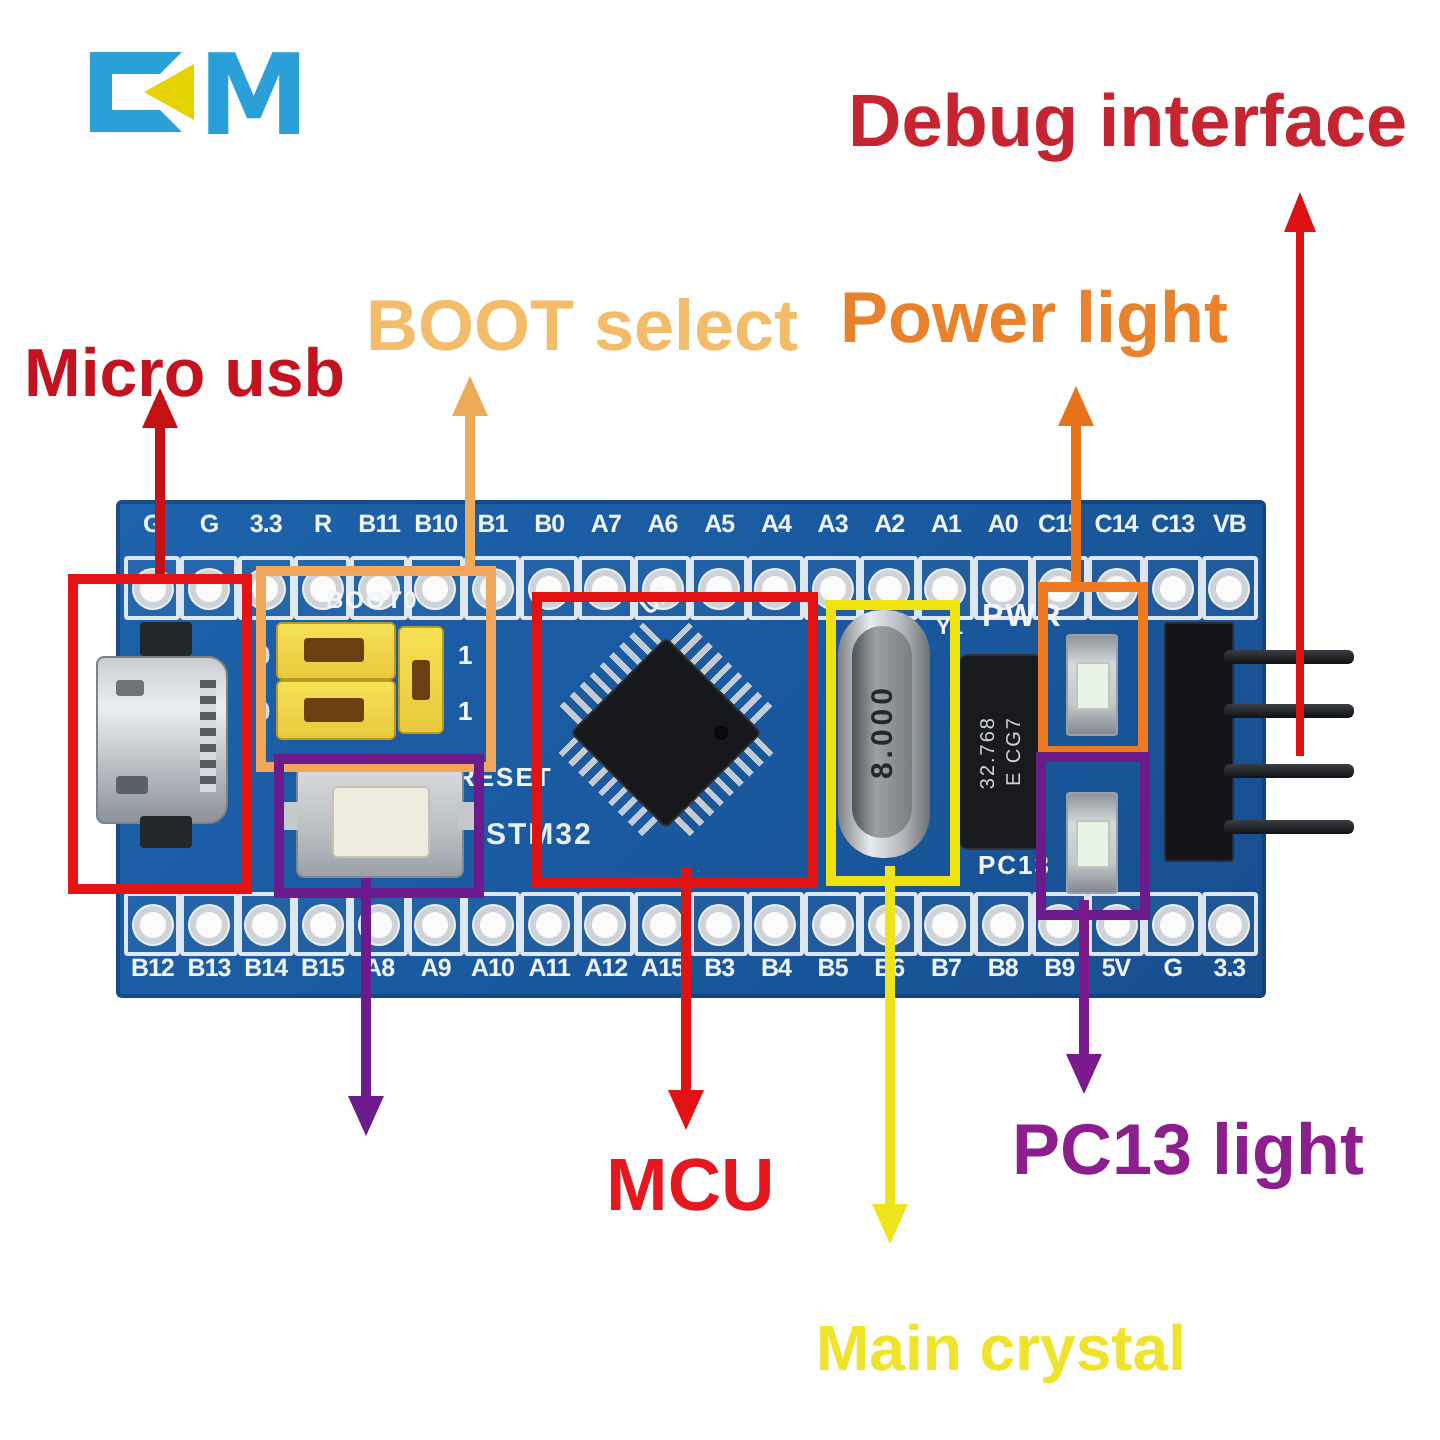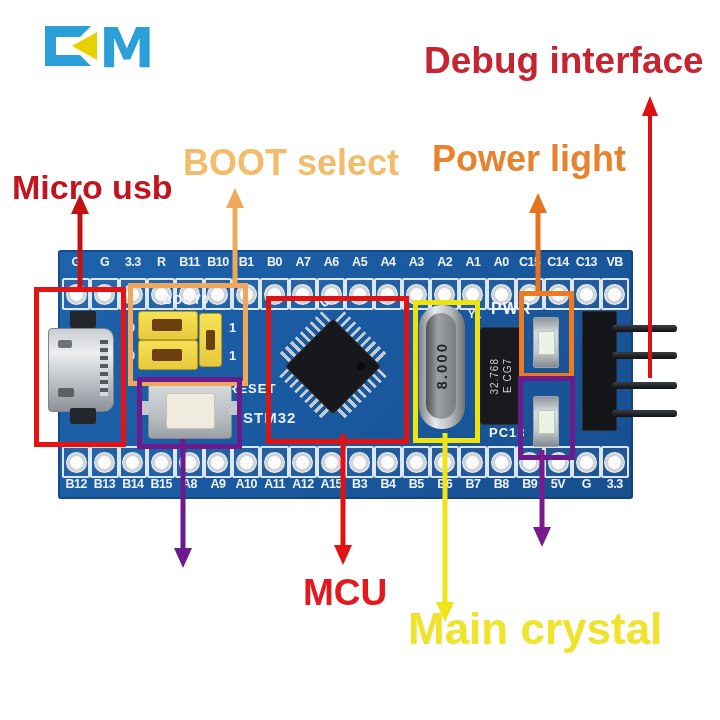--- a/index.html
+++ b/index.html
@@ -11,21 +11,21 @@
             letter-spacing:5px;color:#151515;white-space:nowrap;}
   
   .ann{position:absolute;white-space:nowrap;font-weight:600;}
   .ann-debug {left:424px;top:40px;font-size:37px;}
   .ann-usb   {left:12px;top:146px;font-size:34px;}
   .ann-boot  {left:183px;top:142px;font-size:36px;}
   .ann-power {left:420px;top:138px;font-size:36px;}
   .ann-reset {left:45px;top:572px;font-size:37px;}
   .ann-mcu   {left:303px;top:572px;font-size:37px;}
   .ann-pc13  {left:506px;top:554px;font-size:36px;}
-  .ann-xtal  {left:408px;top:604px;font-size:44px;}
+  .ann-xtal  {left:408px;top:656px;font-size:32px;}
   
   .board{position:absolute;left:58px;top:250px;width:575px;height:249px;
          background:linear-gradient(135deg,#1e63ac 0%,#1a5aa0 45%,#174f90 100%);
          border-radius:3px;box-shadow:inset 0 0 0 2px rgba(10,40,80,.35);z-index:1;}
   .pin-row{position:absolute;left:4px;right:4px;display:flex;justify-content:space-between;z-index:2;}
   .row-top-labels{top:5px;}
   .row-bottom-labels{top:227px;align-items:flex-end;}
   .pin-label{flex:1;text-align:center;color:#eef3f8;font-size:12.5px;font-weight:700;
              font-family:"Liberation Sans",sans-serif;letter-spacing:-0.5px;}
   .row-top-holes{top:28px;}
@@ -115,22 +115,23 @@
 
   <svg class="logo" viewBox="0 0 170 95">
     <path d="M20,14 h46 l-11,11 h-24 v18 h24 l11,11 h-46 z" fill="#2b9fd8"></path>
     <polygon points="47,34 72,20 72,48" fill="#e6d200"></polygon>
     <text x="74" y="55" font-family="DejaVu Sans" font-weight="bold" font-size="56" fill="#2b9fd8">M</text>
   </svg>
 
   <div class="ann ann-debug" style="color: rgb(198, 36, 48);">Debug interface</div>
   <div class="ann ann-usb" style="color: rgb(194, 19, 31); margin-top: 22px;">Micro usb</div>
   <div class="ann ann-boot" style="color: rgb(243, 188, 107);">BOOT select</div>
-  <div class="ann ann-power" style="color: rgb(232, 130, 45); margin-left: 12px;">Power light</div>
+  <div class="ann ann-power" style="color: rgb(232, 130, 45);">Power light</div>
   <div class="ann ann-mcu" style="color: rgb(229, 23, 31);">MCU</div>
+  <div class="ann ann-pc13" style="color: rgb(140, 30, 142);">PC13 light</div>
   <div class="ann ann-xtal" style="color: rgb(239, 227, 44);">Main crystal</div>
 
   <div class="board">
     <div class="pin-row row-top-labels" id="top-labels">
         <span class="pin-label">G</span>
         <span class="pin-label">G</span>
         <span class="pin-label">3.3</span>
         <span class="pin-label">R</span>
         <span class="pin-label">B11</span>
         <span class="pin-label">B10</span>

